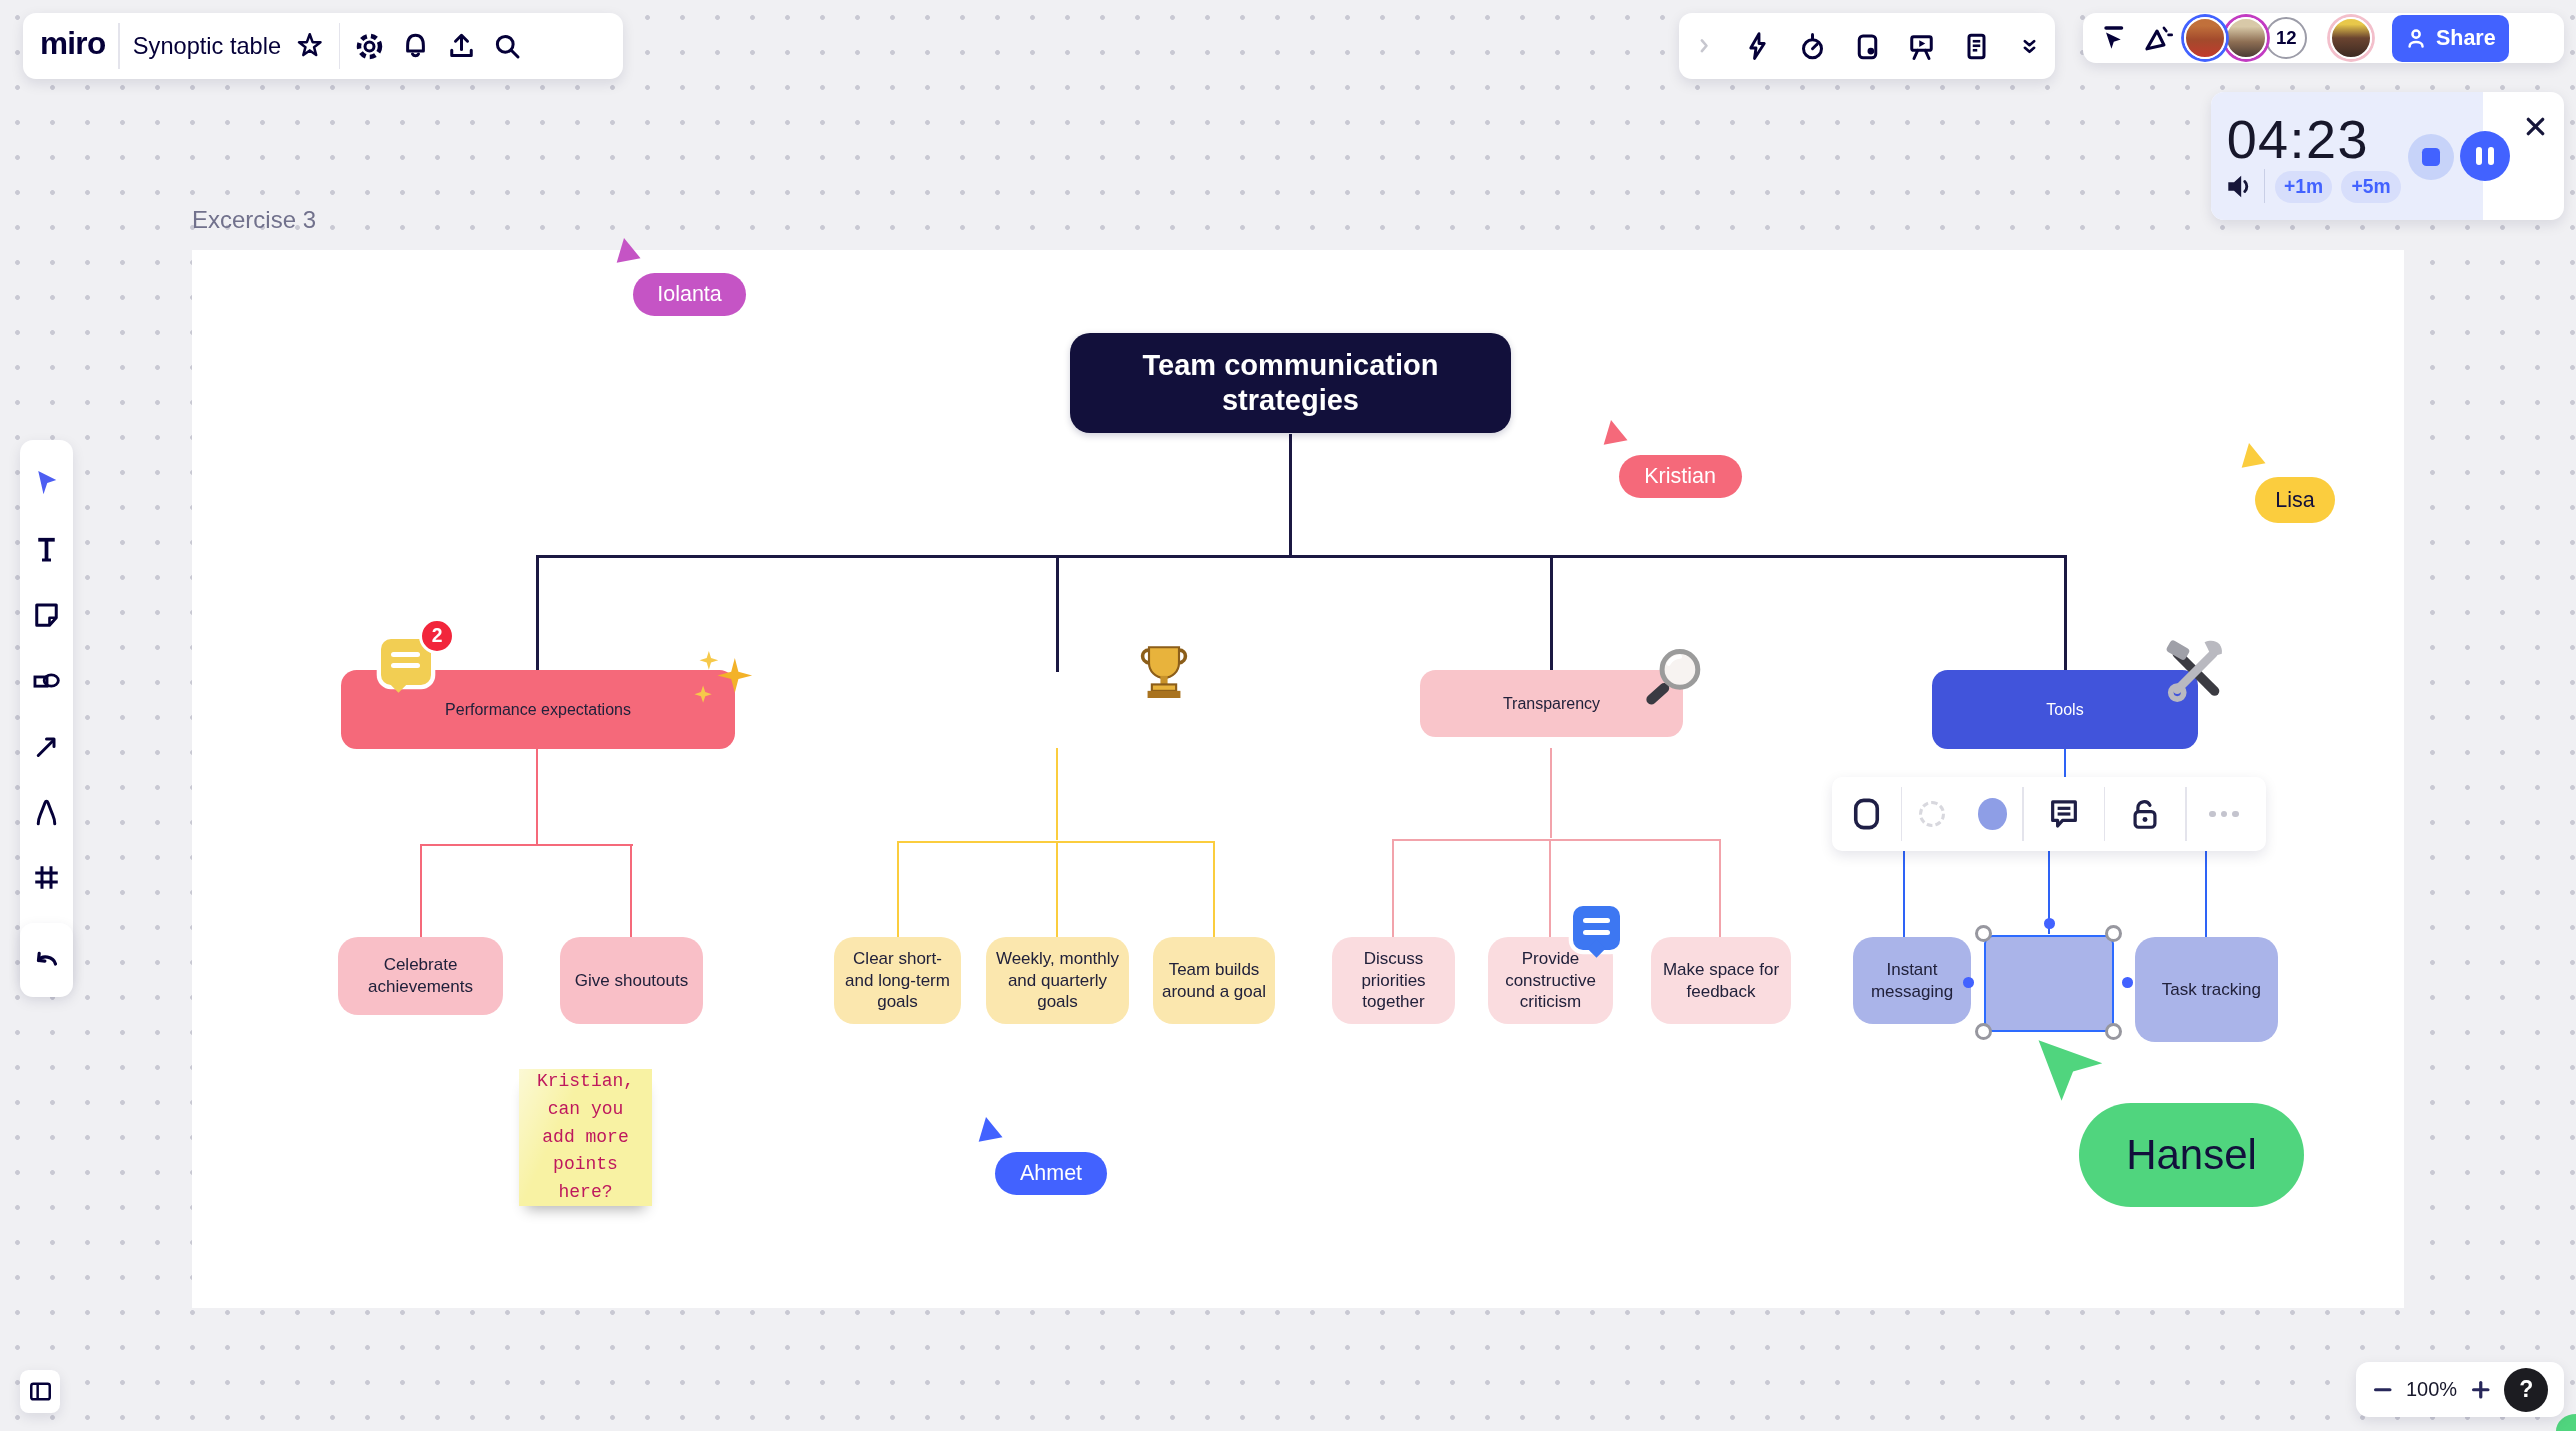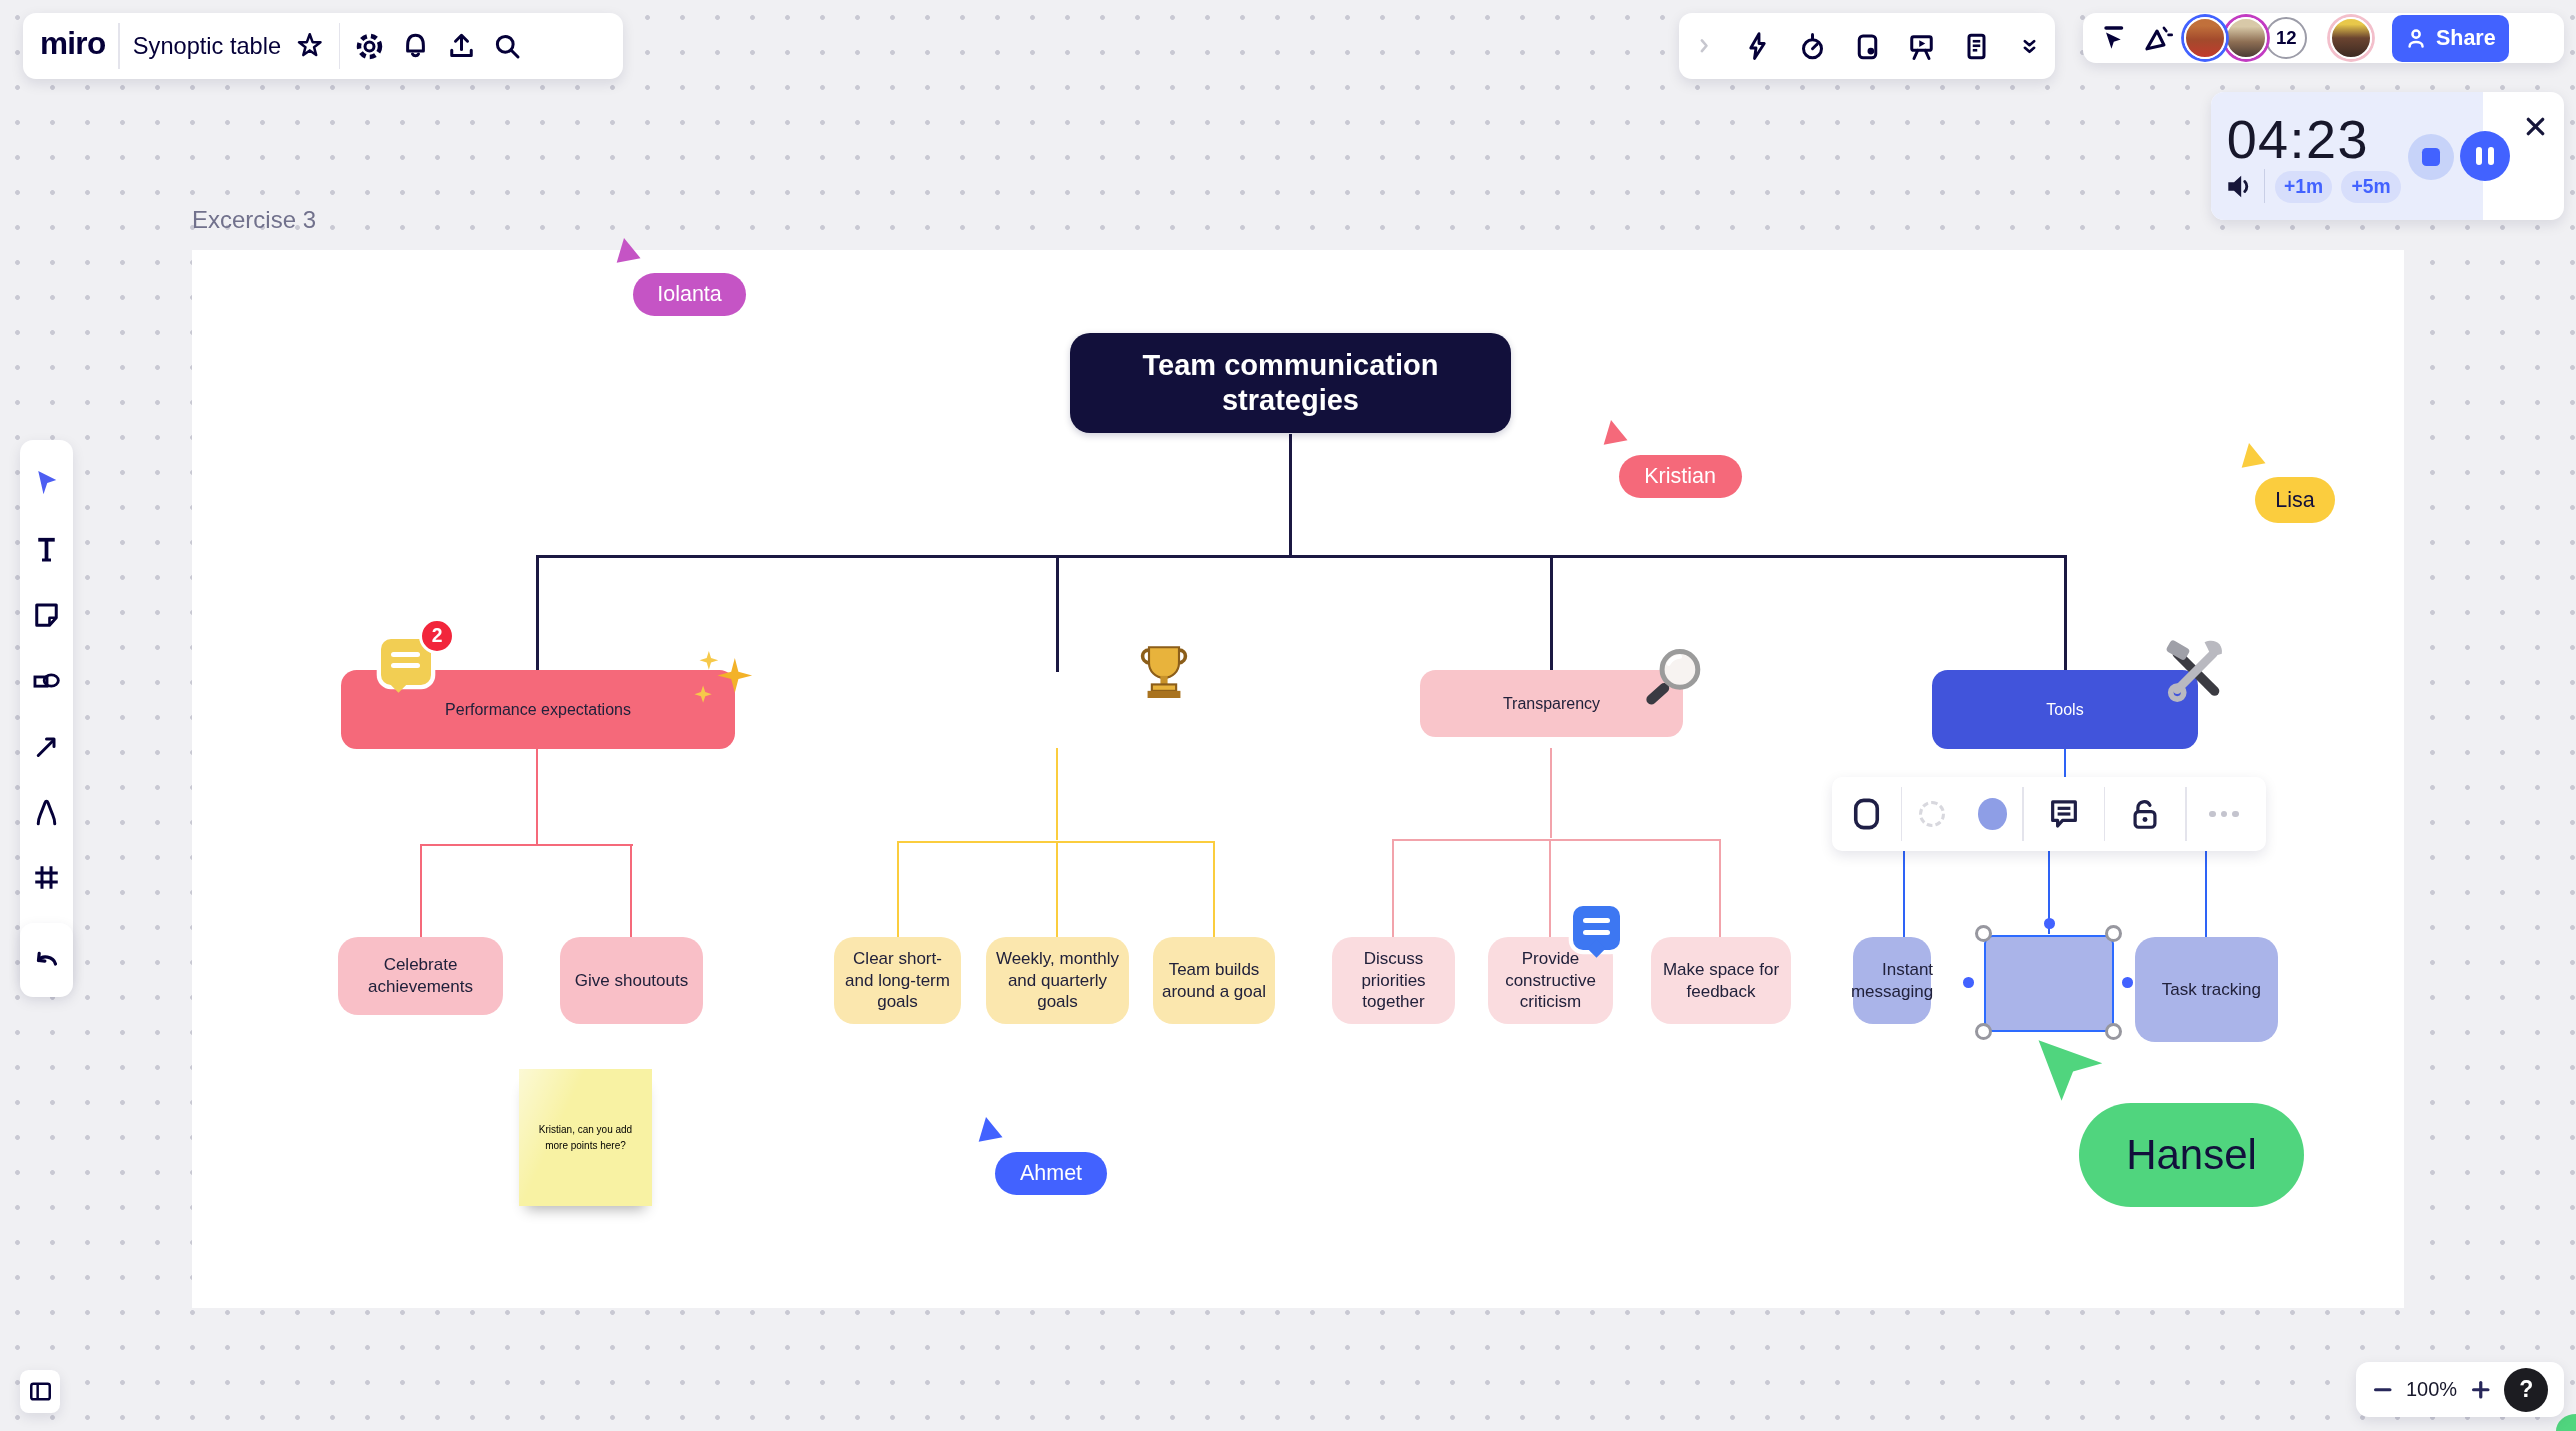--- a/index.html
+++ b/index.html
@@ -139,35 +139,35 @@
   <div class="node n2" style="left: 1332px; top: 937px; width: 123px; height: 87px; background-color: rgb(250, 220, 223);">Discuss priorities together</div>
   <div class="node n2" style="left: 1488px; top: 937px; width: 125px; height: 87px; background-color: rgb(250, 220, 223);">Provide constructive criticism</div>
   <div class="node n2" style="left: 1651px; top: 937px; width: 140px; height: 87px; background-color: rgb(250, 220, 223);">Make space for feedback</div>
 
   <div class="bubble" style="left:1573px; top:906px; width:47px; height:44px; background:#3D77F2;">
     <div class="bline" style="top:12px; width:27px;"></div>
     <div class="bline" style="top:23.6px; width:27px;"></div>
     <div class="tail" style="left:17px; bottom:-5px; background:#3D77F2;"></div>
   </div>
 
-  <div class="node n2" style="left: 1853px; top: 937px; width: 78px; height: 87px; background-color: rgb(170, 180, 233); text-align: right;">Instant messaging</div>
+  <div class="node n2" style="left: 1853px; top: 937px; width: 118px; height: 87px; background-color: rgb(170, 180, 233);">Instant messaging</div>
   <div class="node n2" style="left: 1984px; top: 935px; width: 130px; height: 97px; border: 2.9px solid rgb(45, 107, 255); border-radius: 8.6px; z-index: 22; background-color: rgb(170, 180, 233);"></div>
   <div class="node n2" style="left: 2135px; top: 937px; width: 143px; height: 105px; background-color: rgb(170, 180, 233); padding-left: 17px;">Task tracking</div>
 
   <div class="handle" style="left:1975px; top:925px;"></div>
   <div class="handle" style="left:2105px; top:925px;"></div>
   <div class="handle" style="left:1975px; top:1023px;"></div>
   <div class="handle" style="left:2105px; top:1023px;"></div>
   <div class="anchor-dot" style="left:2044px; top:918px;"></div>
   <div class="anchor-dot" style="left:1963px; top:977px;"></div>
   <div class="anchor-dot" style="left:2122px; top:977px;"></div>
 
   <div class="sticky" style="left: 519px; top: 1069px; width: 133px; height: 137px; background-color: rgb(248, 242, 163);">
     <div style="position:absolute; inset:0; background:linear-gradient(115deg, rgba(255,255,255,0.55) 0%, rgba(255,255,255,0) 34%);"></div>
-    <div style="position:relative; width:114px; font-size:10px; line-height:1.55; color:#000000;">Kristian, can you add more points here?</div>
+    <div style="position:relative; width:114px; font-size:18px; line-height:1.55; color:#be185d;font-family:Liberation Mono, monospace;">Kristian, can you add more points here?</div>
   </div>
 
   <div class="panel" style="left:1832px; top:777px; width:434px; height:74px; z-index:30; border-radius:10px;">
     <div class="ctx-cell" style="width:69px;">
       <svg width="33" height="36" viewBox="0 0 46 50">
           <rect x="8" y="6" width="30" height="38" rx="11" fill="none" stroke="#1F1F46" stroke-width="5"></rect>
         </svg>
     </div>
     <div class="vdiv"></div>
     <div class="ctx-cell" style="width:60px;">

